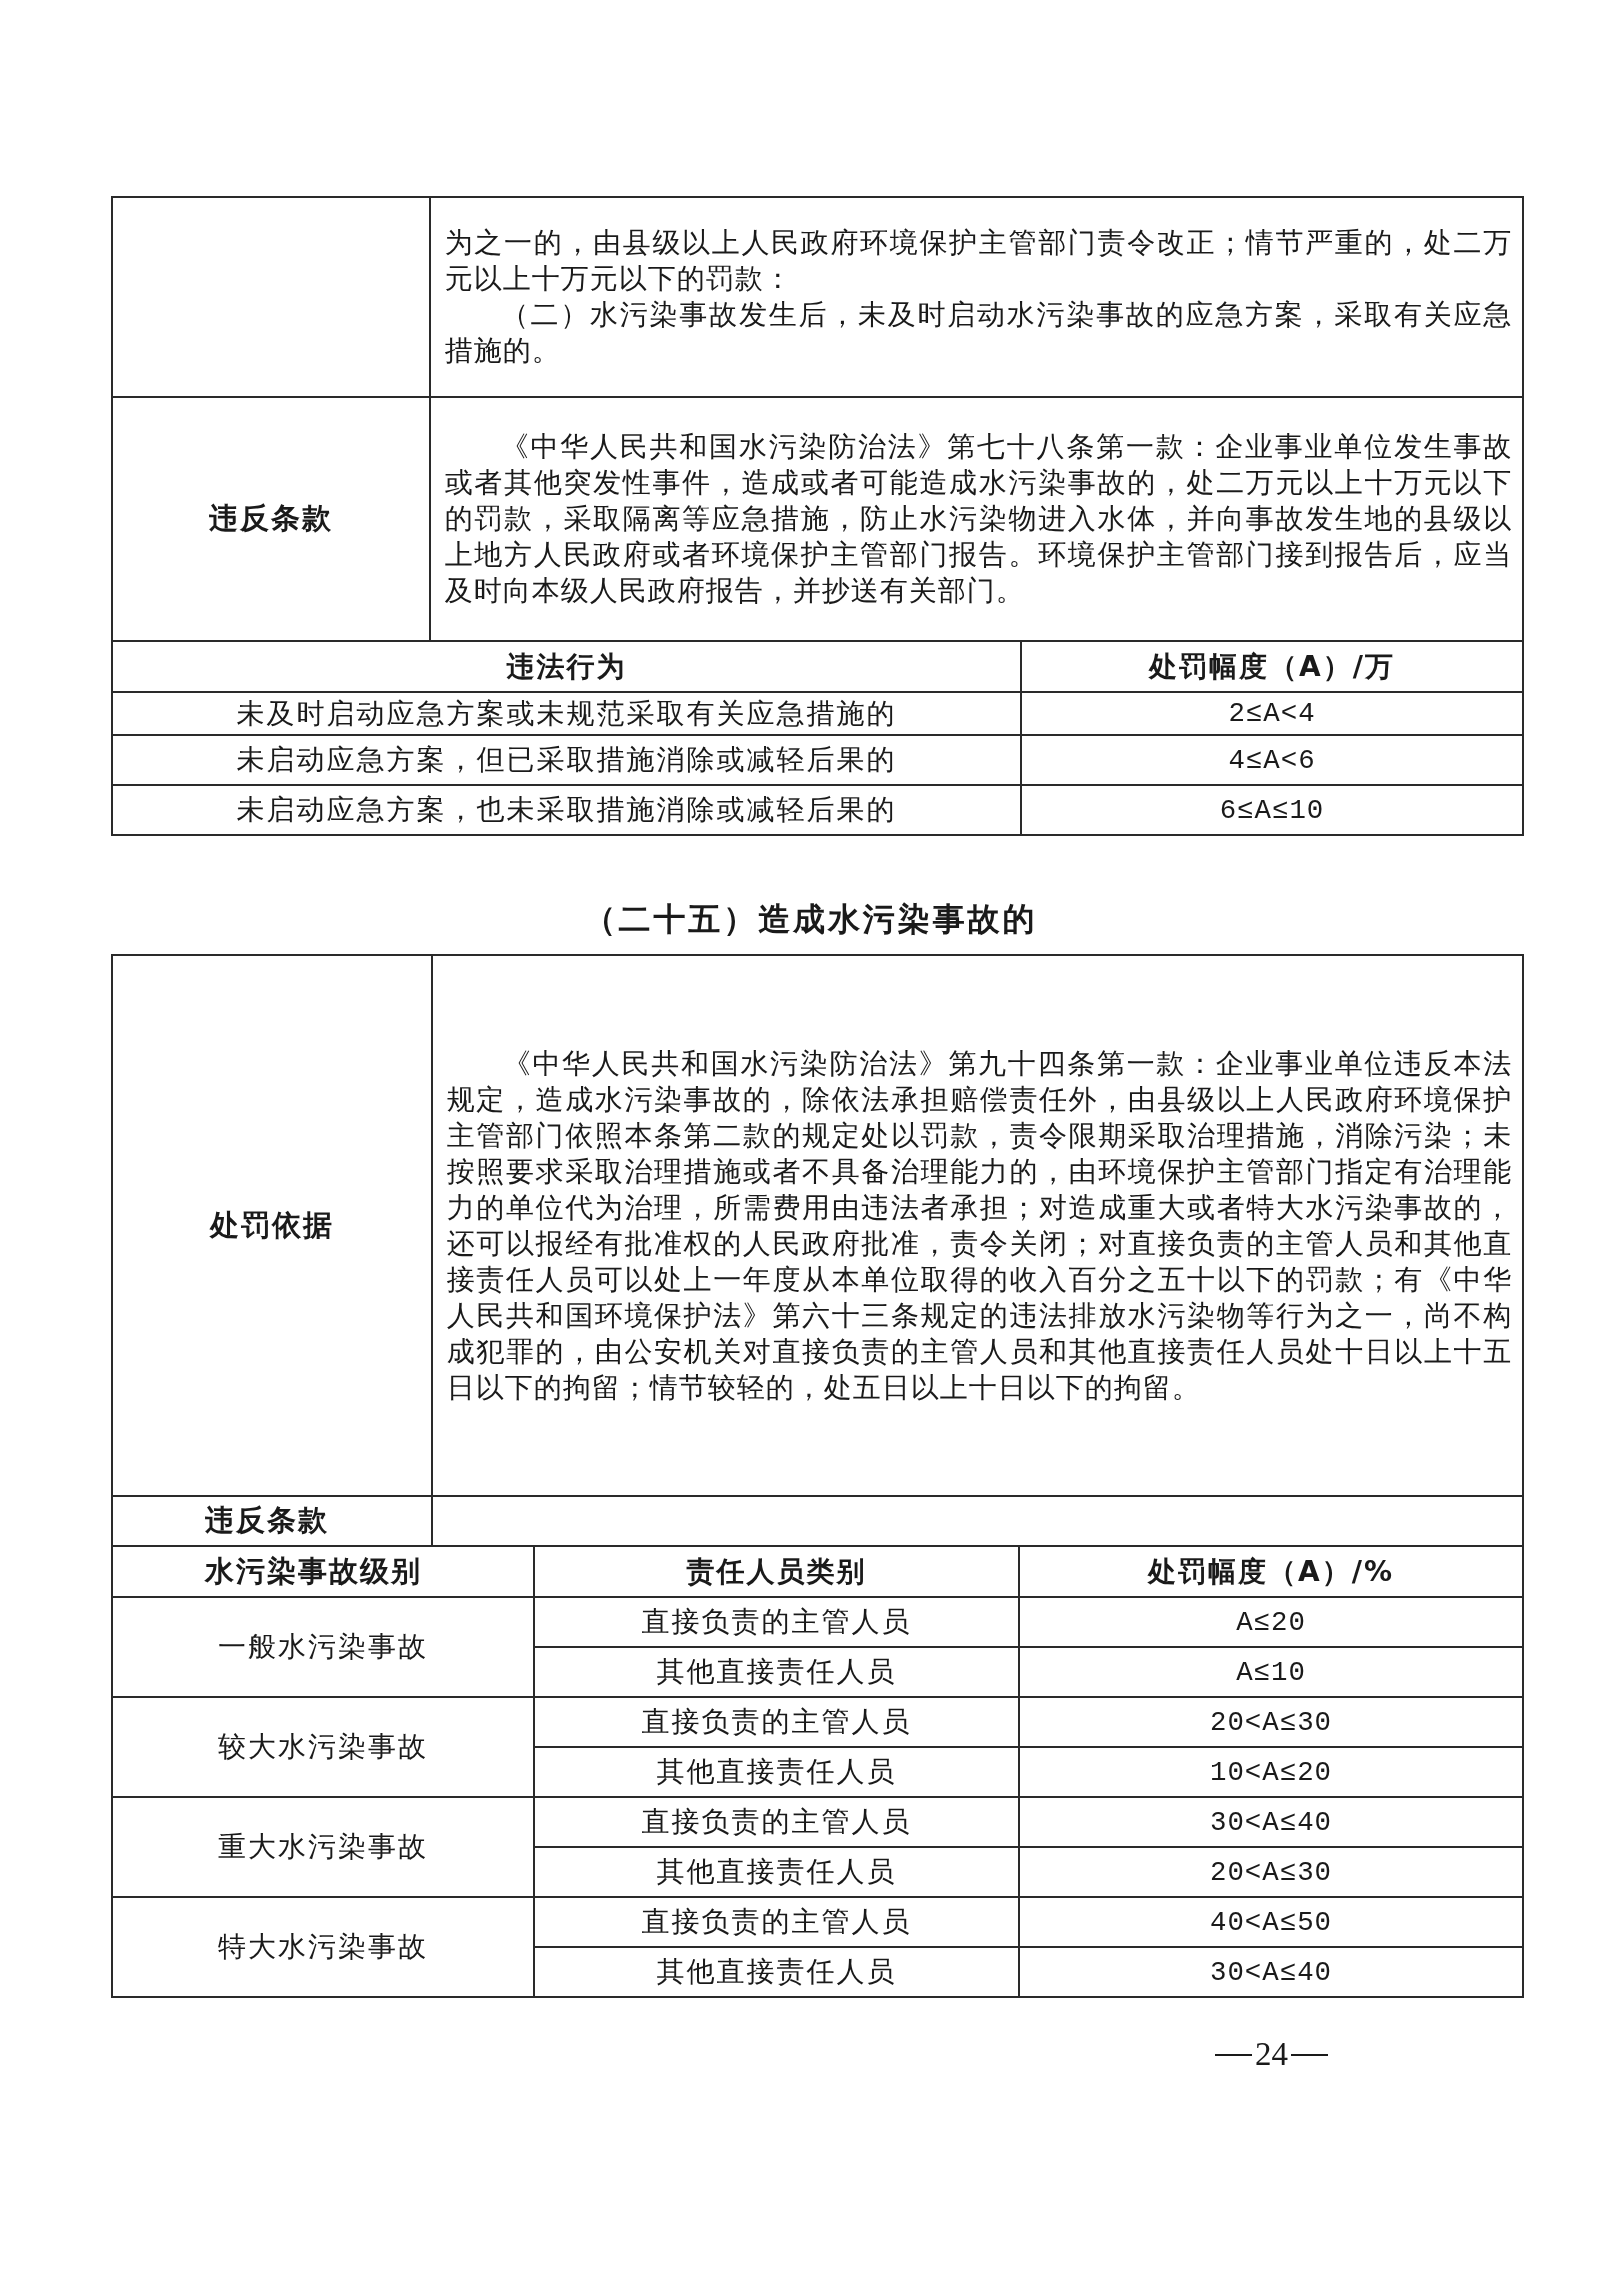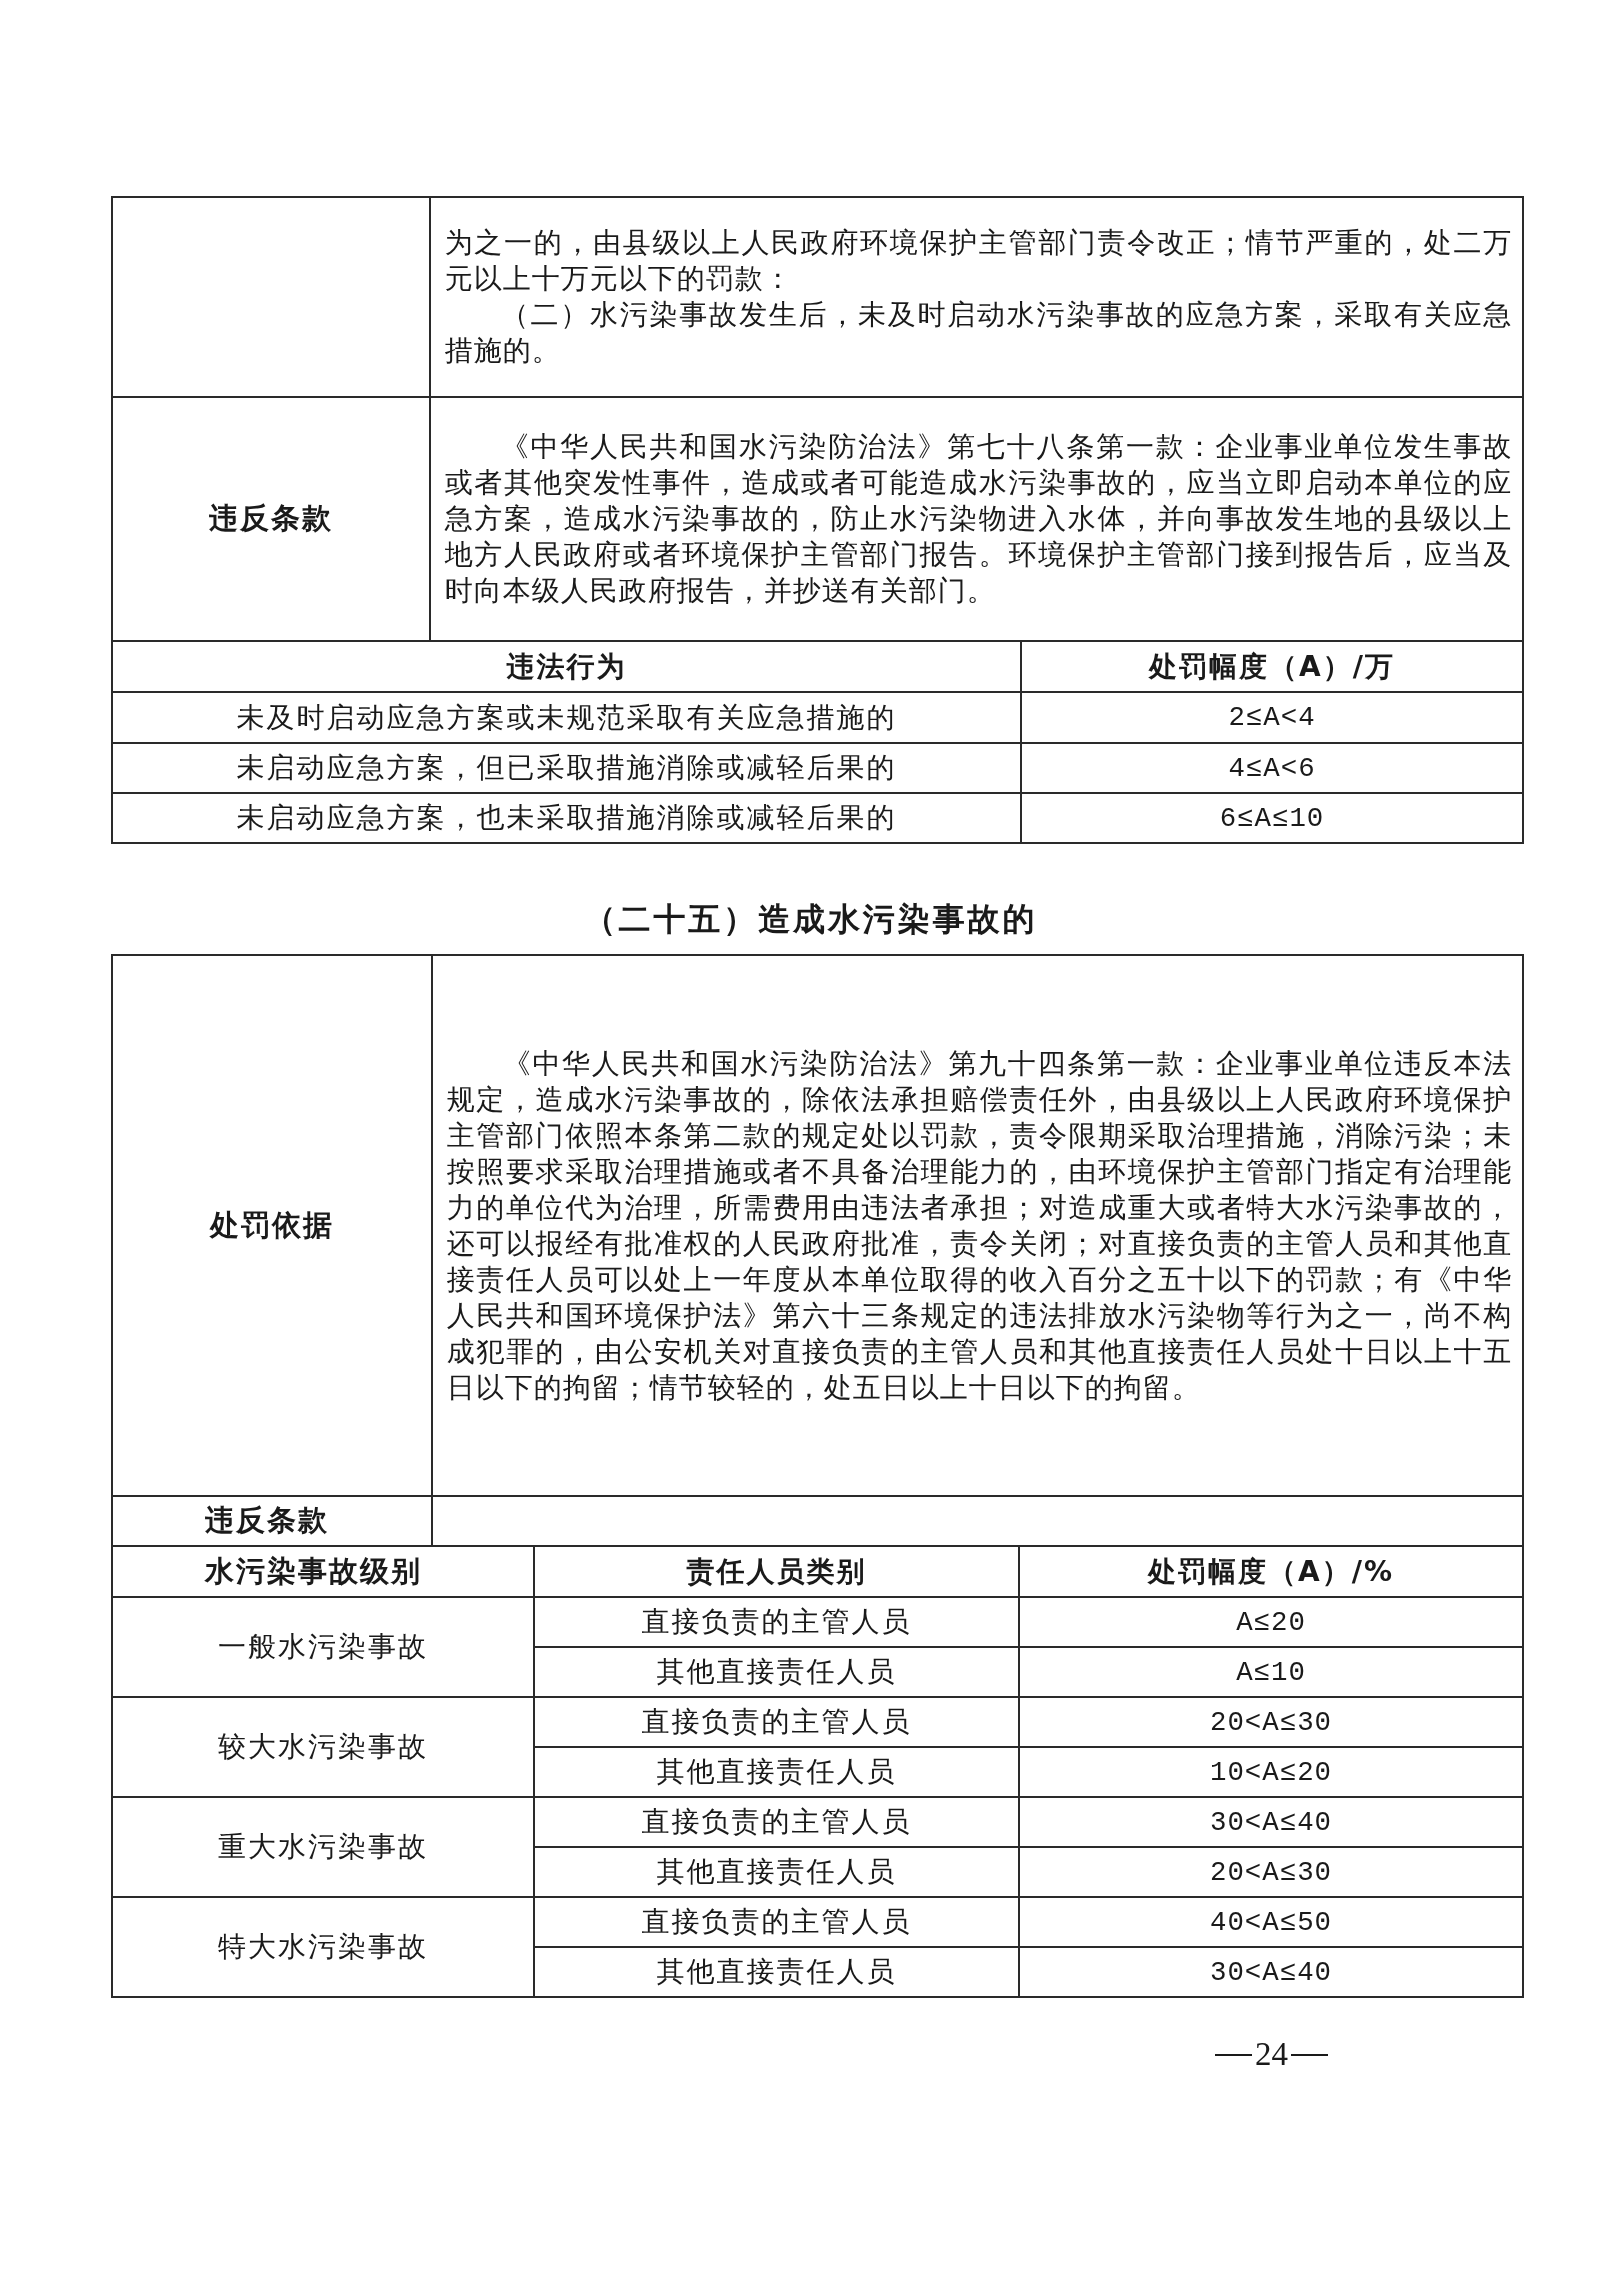--- a/index.html
+++ b/index.html
@@ -48,27 +48,27 @@
   <tbody>
       <tr style="height:200px">
     <td></td>
     <td colspan="2" class="body-text">
       <div>为之一的，由县级以上人民政府环境保护主管部门责令改正；情节严重的，处二万元以上十万元以下的罚款：</div>
       <div class="indent">（二）水污染事故发生后，未及时启动水污染事故的应急方案，采取有关应急措施的。</div>
     </td>
   </tr>
   <tr style="height:244px">
     <td class="label-bold">违反条款</td>
-    <td colspan="2" class="body-text indent">《中华人民共和国水污染防治法》第七十八条第一款：企业事业单位发生事故或者其他突发性事件，造成或者可能造成水污染事故的，应当立即启动本单位的应急方案，造成水污染事故的，防止水污染物进入水体，并向事故发生地的县级以上地方人民政府或者环境保护主管部门报告。环境保护主管部门接到报告后，应当及时向本级人民政府报告，并抄送有关部门。</td>
+    <td colspan="2" class="body-text indent">《中华人民共和国水污染防治法》第七十八条第一款：企业事业单位发生事故或者其他突发性事件，造成或者可能造成水污染事故的，处二万元以上十万元以下的罚款，采取隔离等应急措施，防止水污染物进入水体，并向事故发生地的县级以上地方人民政府或者环境保护主管部门报告。环境保护主管部门接到报告后，应当及时向本级人民政府报告，并抄送有关部门。</td>
   </tr>
   <tr style="height:51px">
     <td colspan="2" class="hdr">违法行为</td>
     <td class="hdr">处罚幅度（A）/万</td>
   </tr>
-  <tr style="height:51px">
+  <tr style="height:43px">
     <td colspan="2" class="cell-c">未及时启动应急方案或未规范采取有关应急措施的</td>
     <td class="range">2≤A&lt;4</td>
   </tr>
   <tr style="height:50px">
     <td colspan="2" class="cell-c">未启动应急方案，但已采取措施消除或减轻后果的</td>
     <td class="range">4≤A&lt;6</td>
   </tr>
   <tr style="height:50px">
     <td colspan="2" class="cell-c">未启动应急方案，也未采取措施消除或减轻后果的</td>
     <td class="range">6≤A≤10</td>

